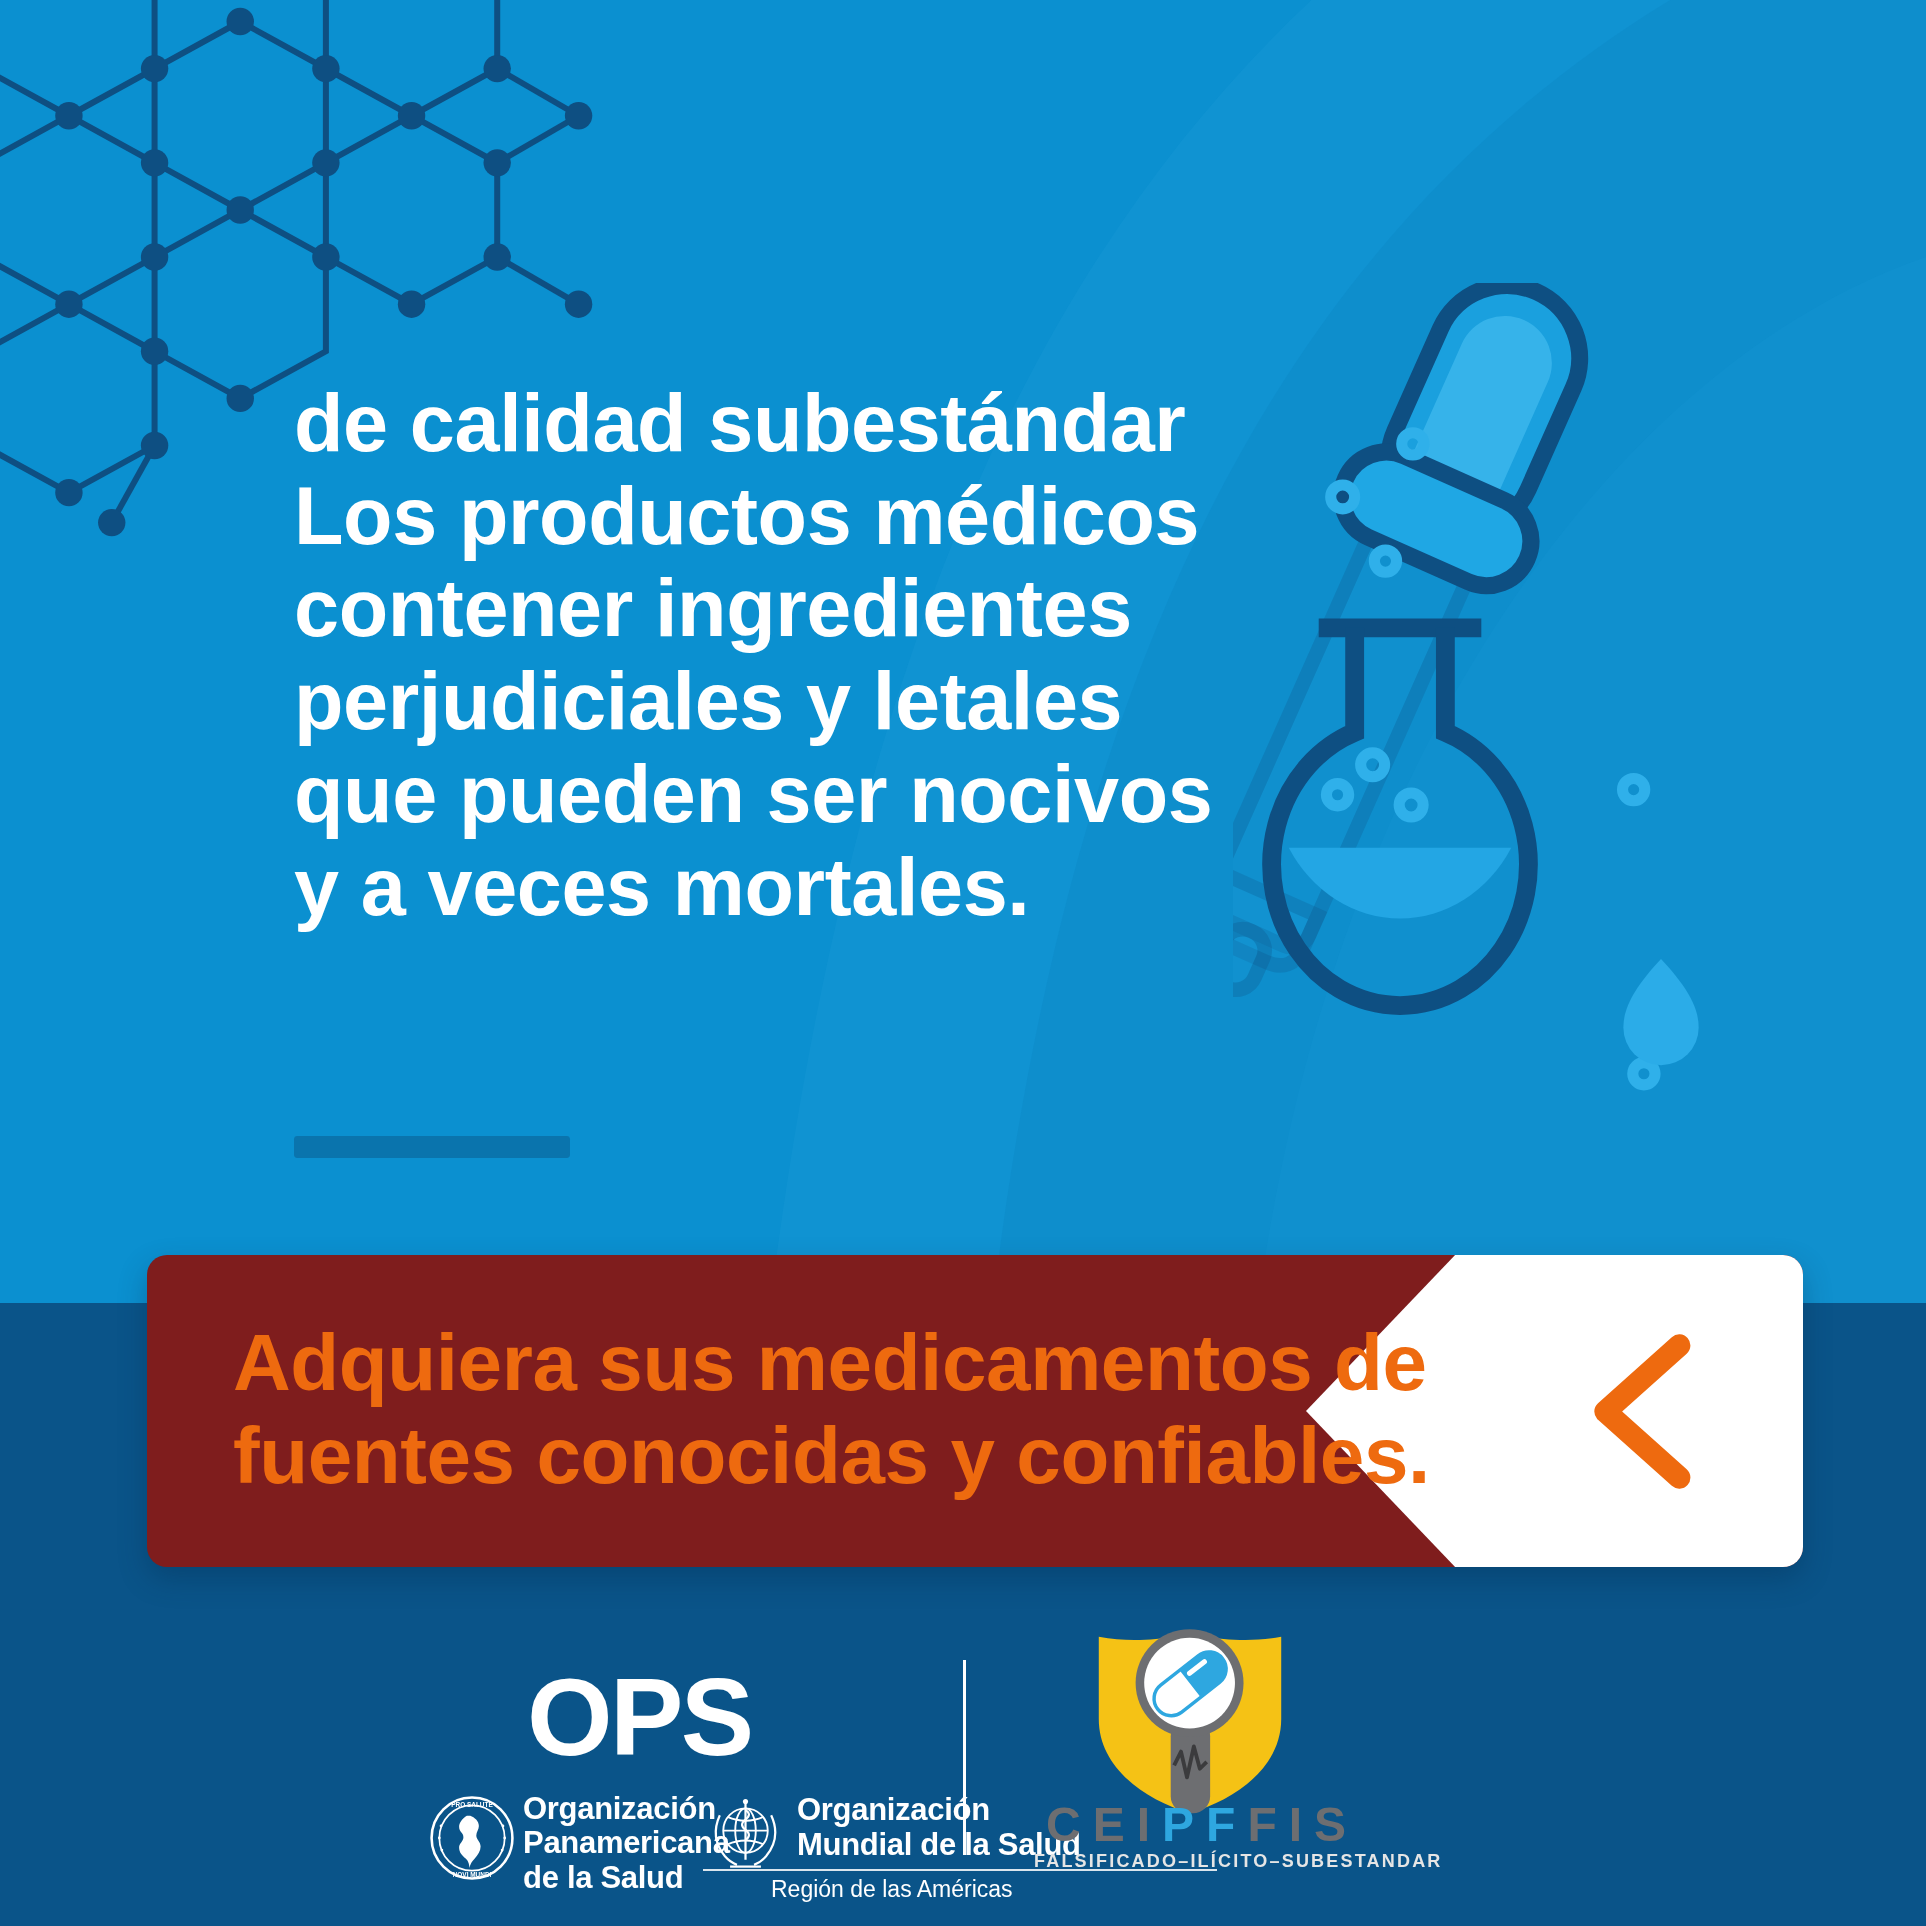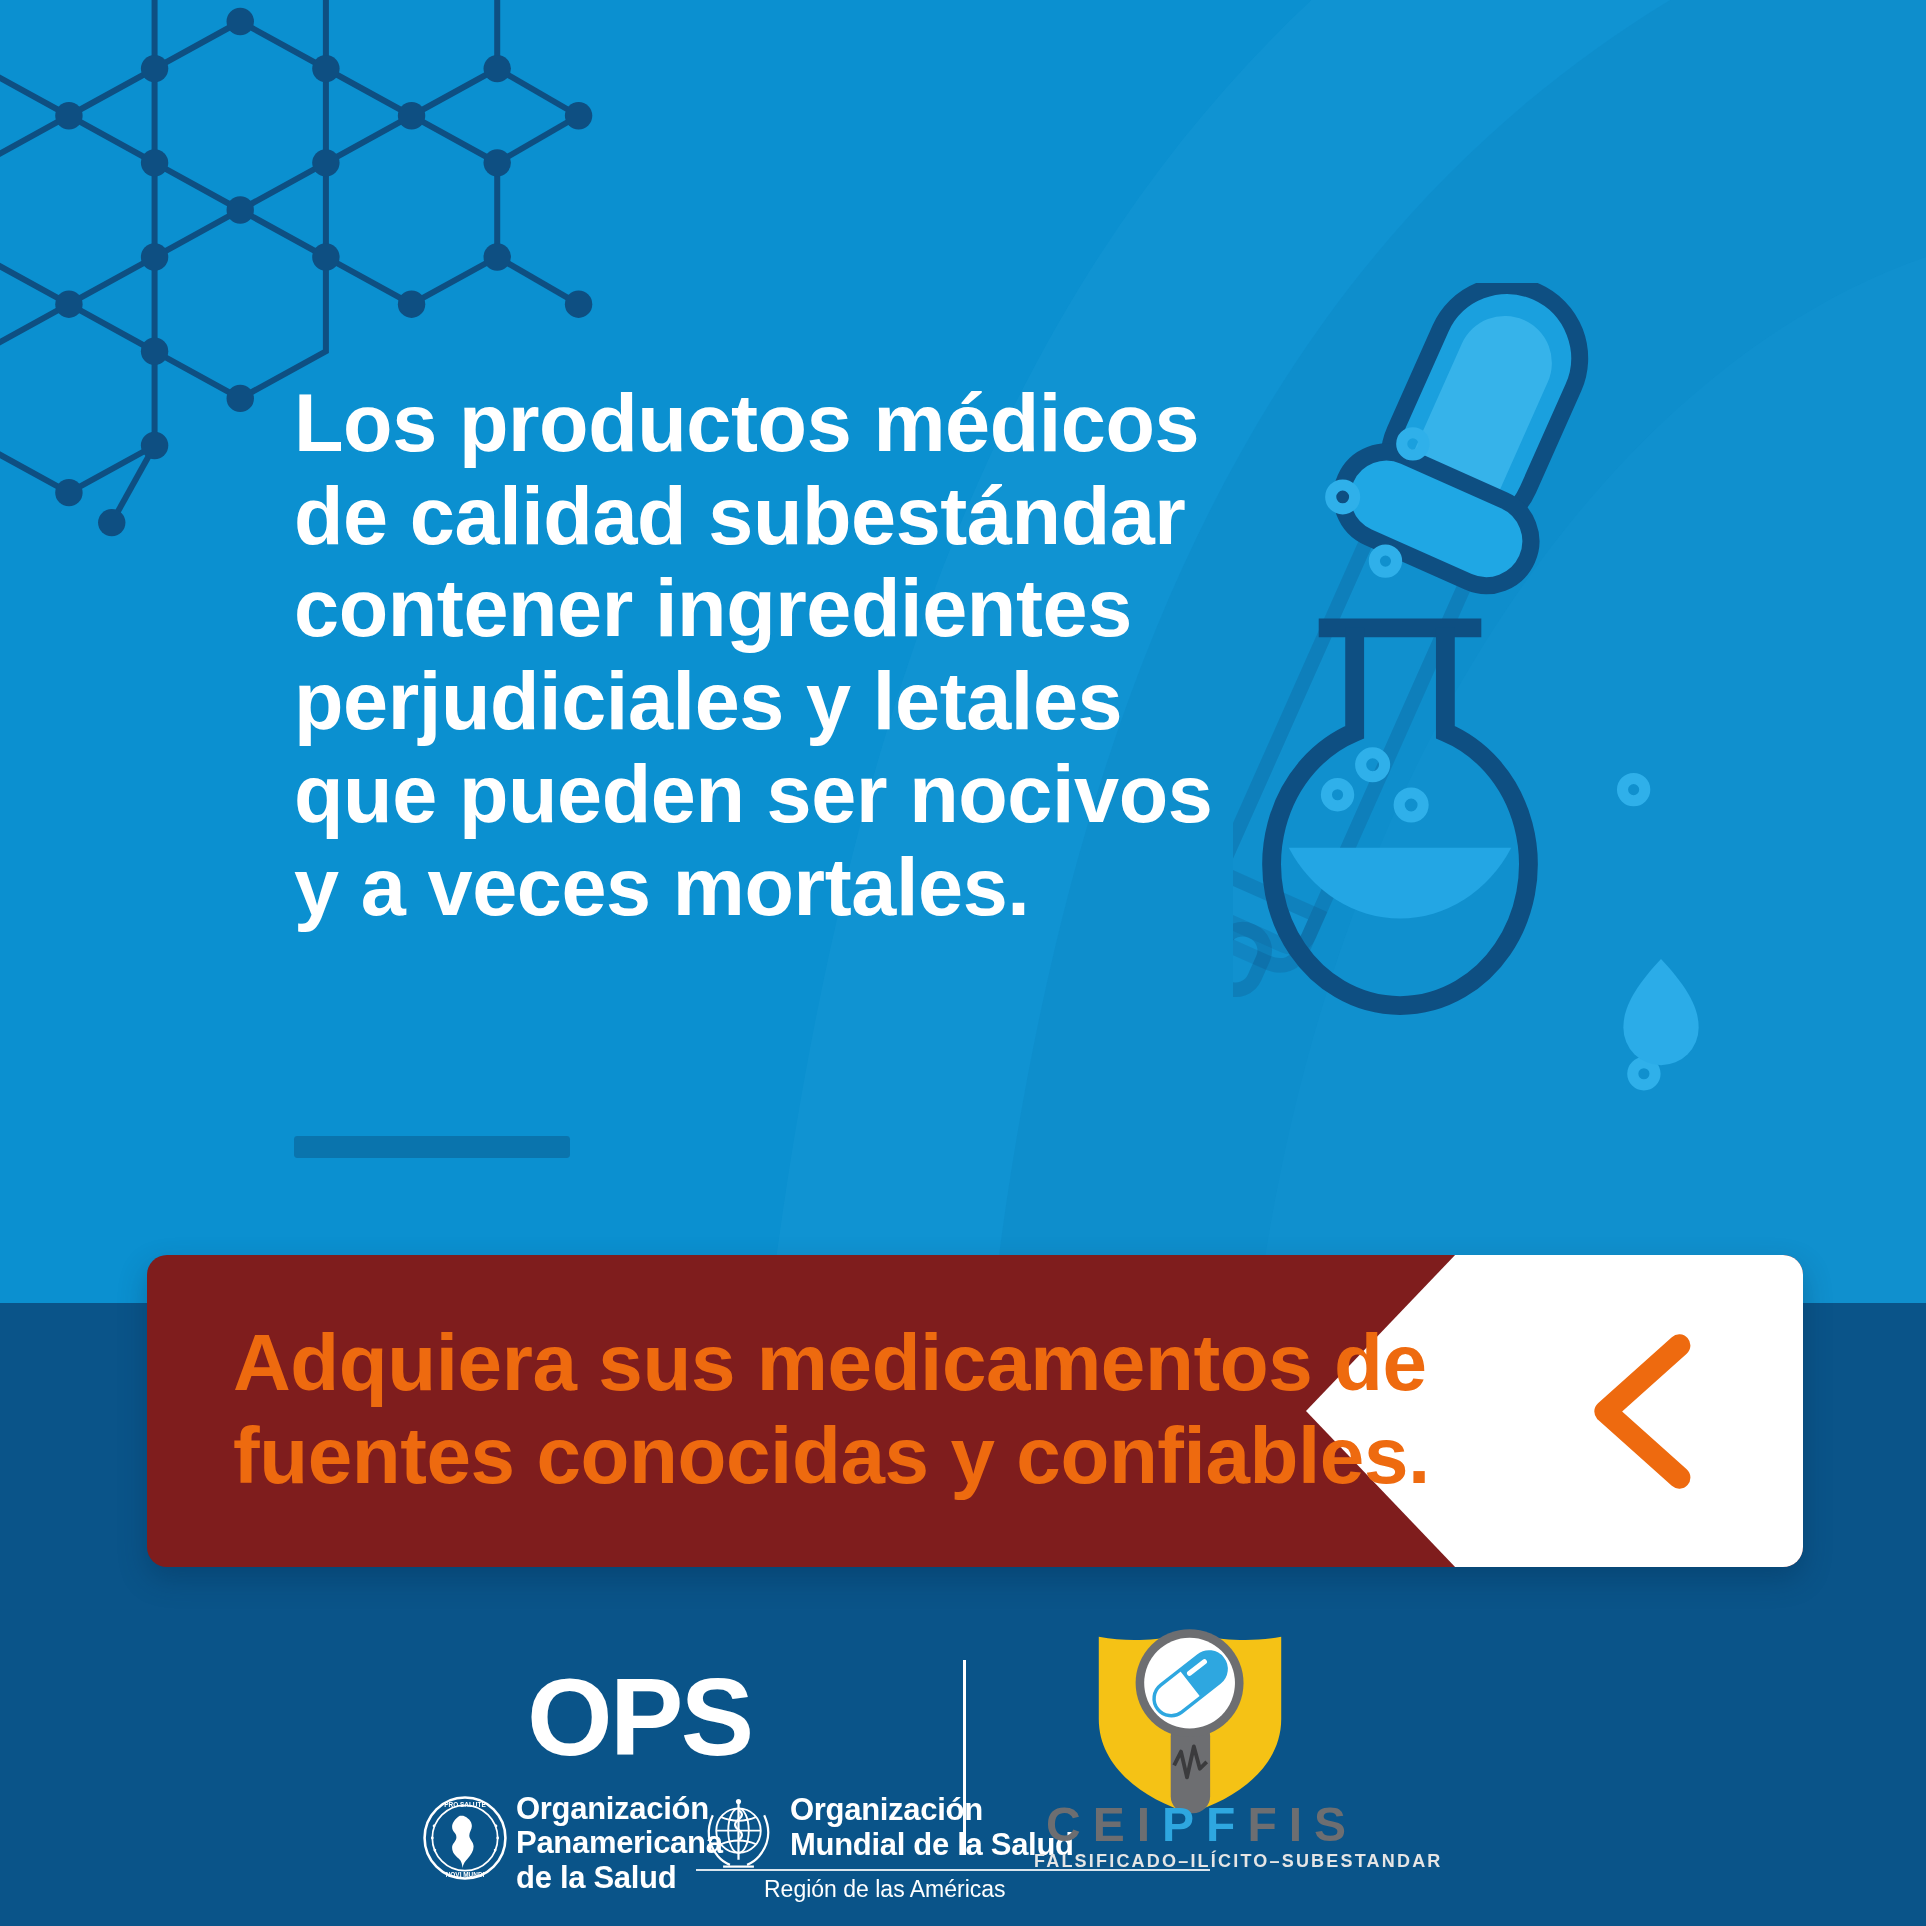--- a/index.html
+++ b/index.html
@@ -88,21 +88,21 @@
 
   
   .footer { position:absolute; left:0; top:1609px; width:1530px; height:317px; }
 
   .ops-block { position:absolute; left:421px; top:53px; width:531px; height:231px; }
   .ops-word {
     position:absolute; left:106px; top:0;
     font-size:110px; font-weight:bold; color:#ffffff;
     letter-spacing:-2.6px; line-height:1;
   }
-  .orgrow { position:absolute; left:1px; top:128px; width:531px; height:111px; }
+  .orgrow { position:absolute; left:8px; top:128px; width:531px; height:111px; }
   .emblem-paho { position:absolute; left:0; top:5.1px; width:86px; height:86px; }
   .paho-txt {
     position:absolute; left:94px; top:1.7px;
     font-size:31px; line-height:1.12; font-weight:bold; color:#ffffff;
     letter-spacing:-0.3px;
   }
   .emblem-who { position:absolute; left:272px; top:3.4px; width:89px; height:89px; }
   .who-txt {
     position:absolute; left:368px; top:3.4px;
     font-size:31px; line-height:1.12; font-weight:bold; color:#ffffff;
@@ -229,22 +229,22 @@
       <circle cx="122" cy="598" r="13"></circle>
       <circle cx="208" cy="610" r="14"></circle>
       <circle cx="468" cy="592" r="13"></circle>
       <circle cx="480" cy="924" r="13"></circle>
     </g>
 
     <path d="M500 790 c32 34 44 58 44 80 a44 44 0 0 1 -88 0 c0 -22 12 -46 44 -80 Z" fill="#2bace8"></path>
   </svg>
 
   <div class="headline">
+    <span class="ln">de calidad subestándar</span>
     <span class="ln">Los productos médicos</span>
-    <span class="ln">de calidad subestándar</span>
     <span class="ln">contener ingredientes</span>
     <span class="ln">perjudiciales y letales</span>
     <span class="ln">que pueden ser nocivos</span>
     <span class="ln">y a veces mortales.</span>
   </div>
   <div class="rule"></div>
 
   <div class="banner">
     <div class="banner-white"></div>
     <div class="banner-text">

